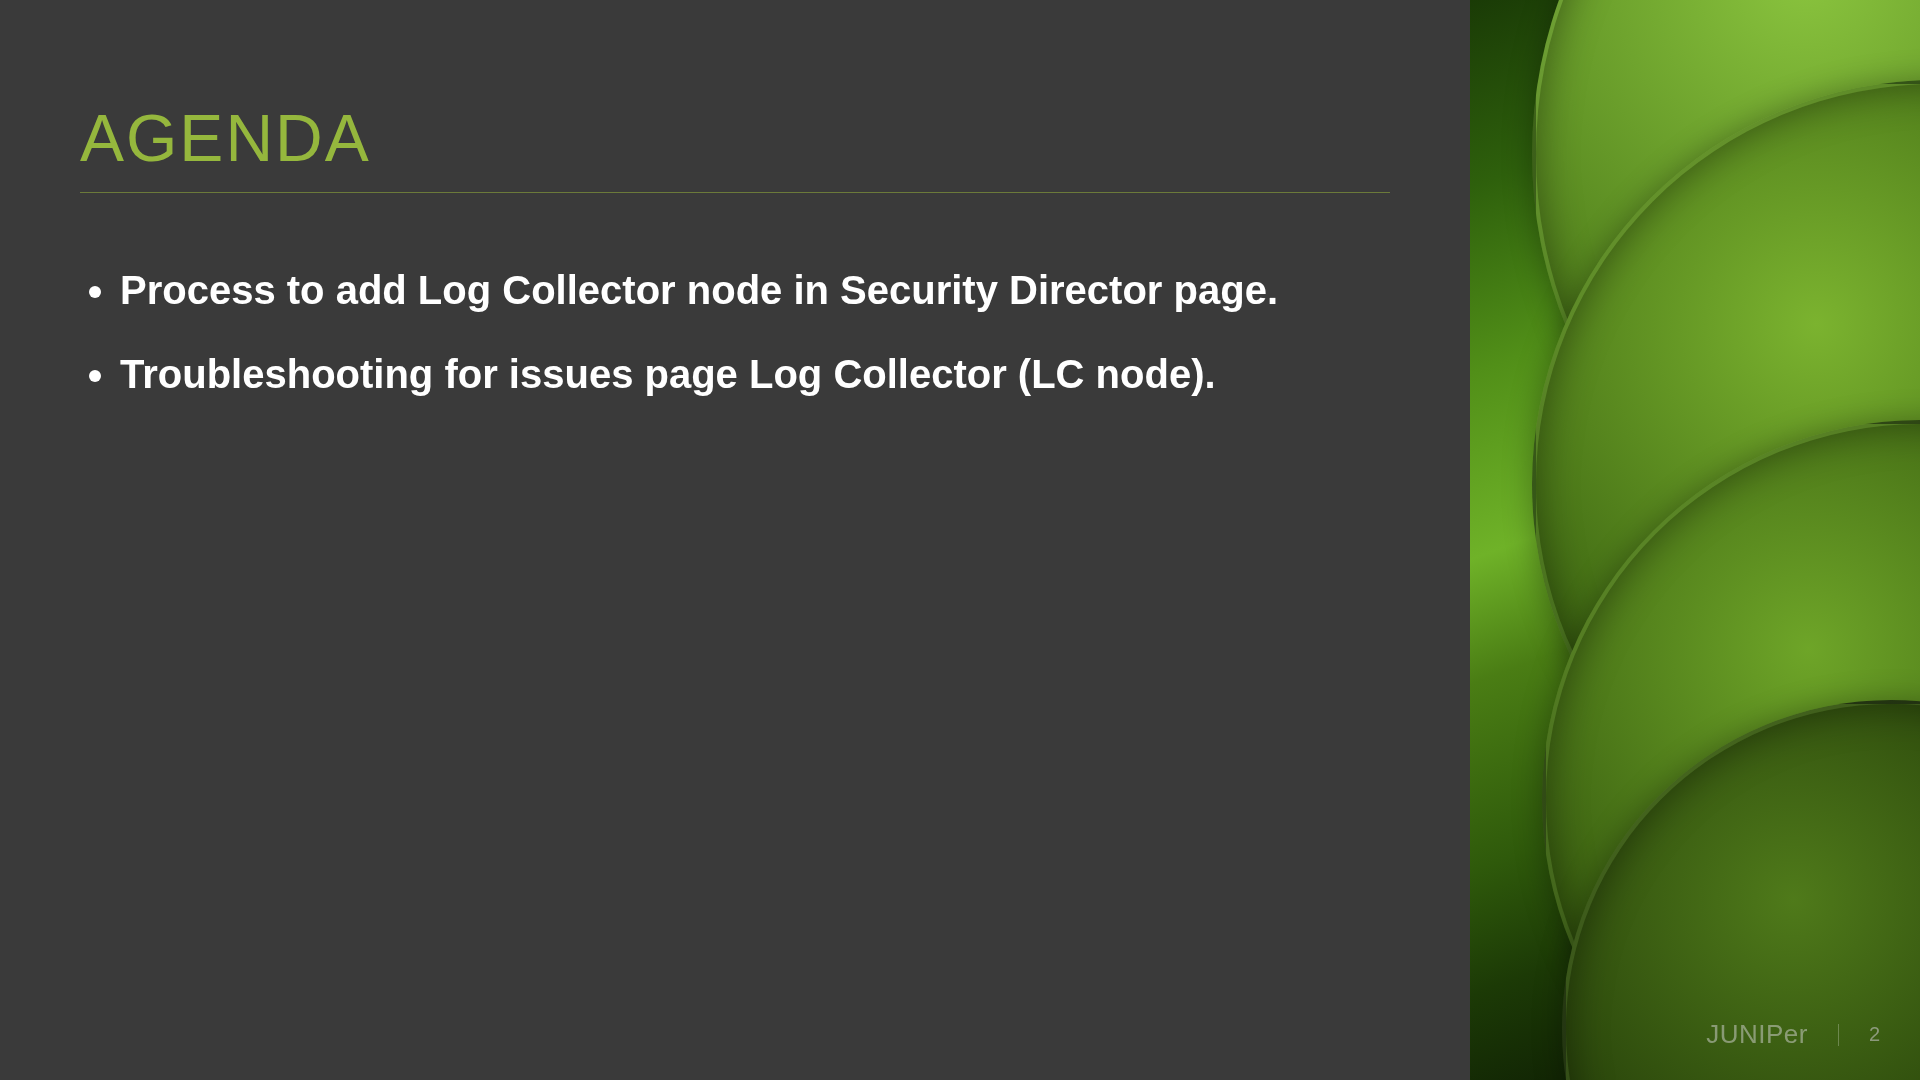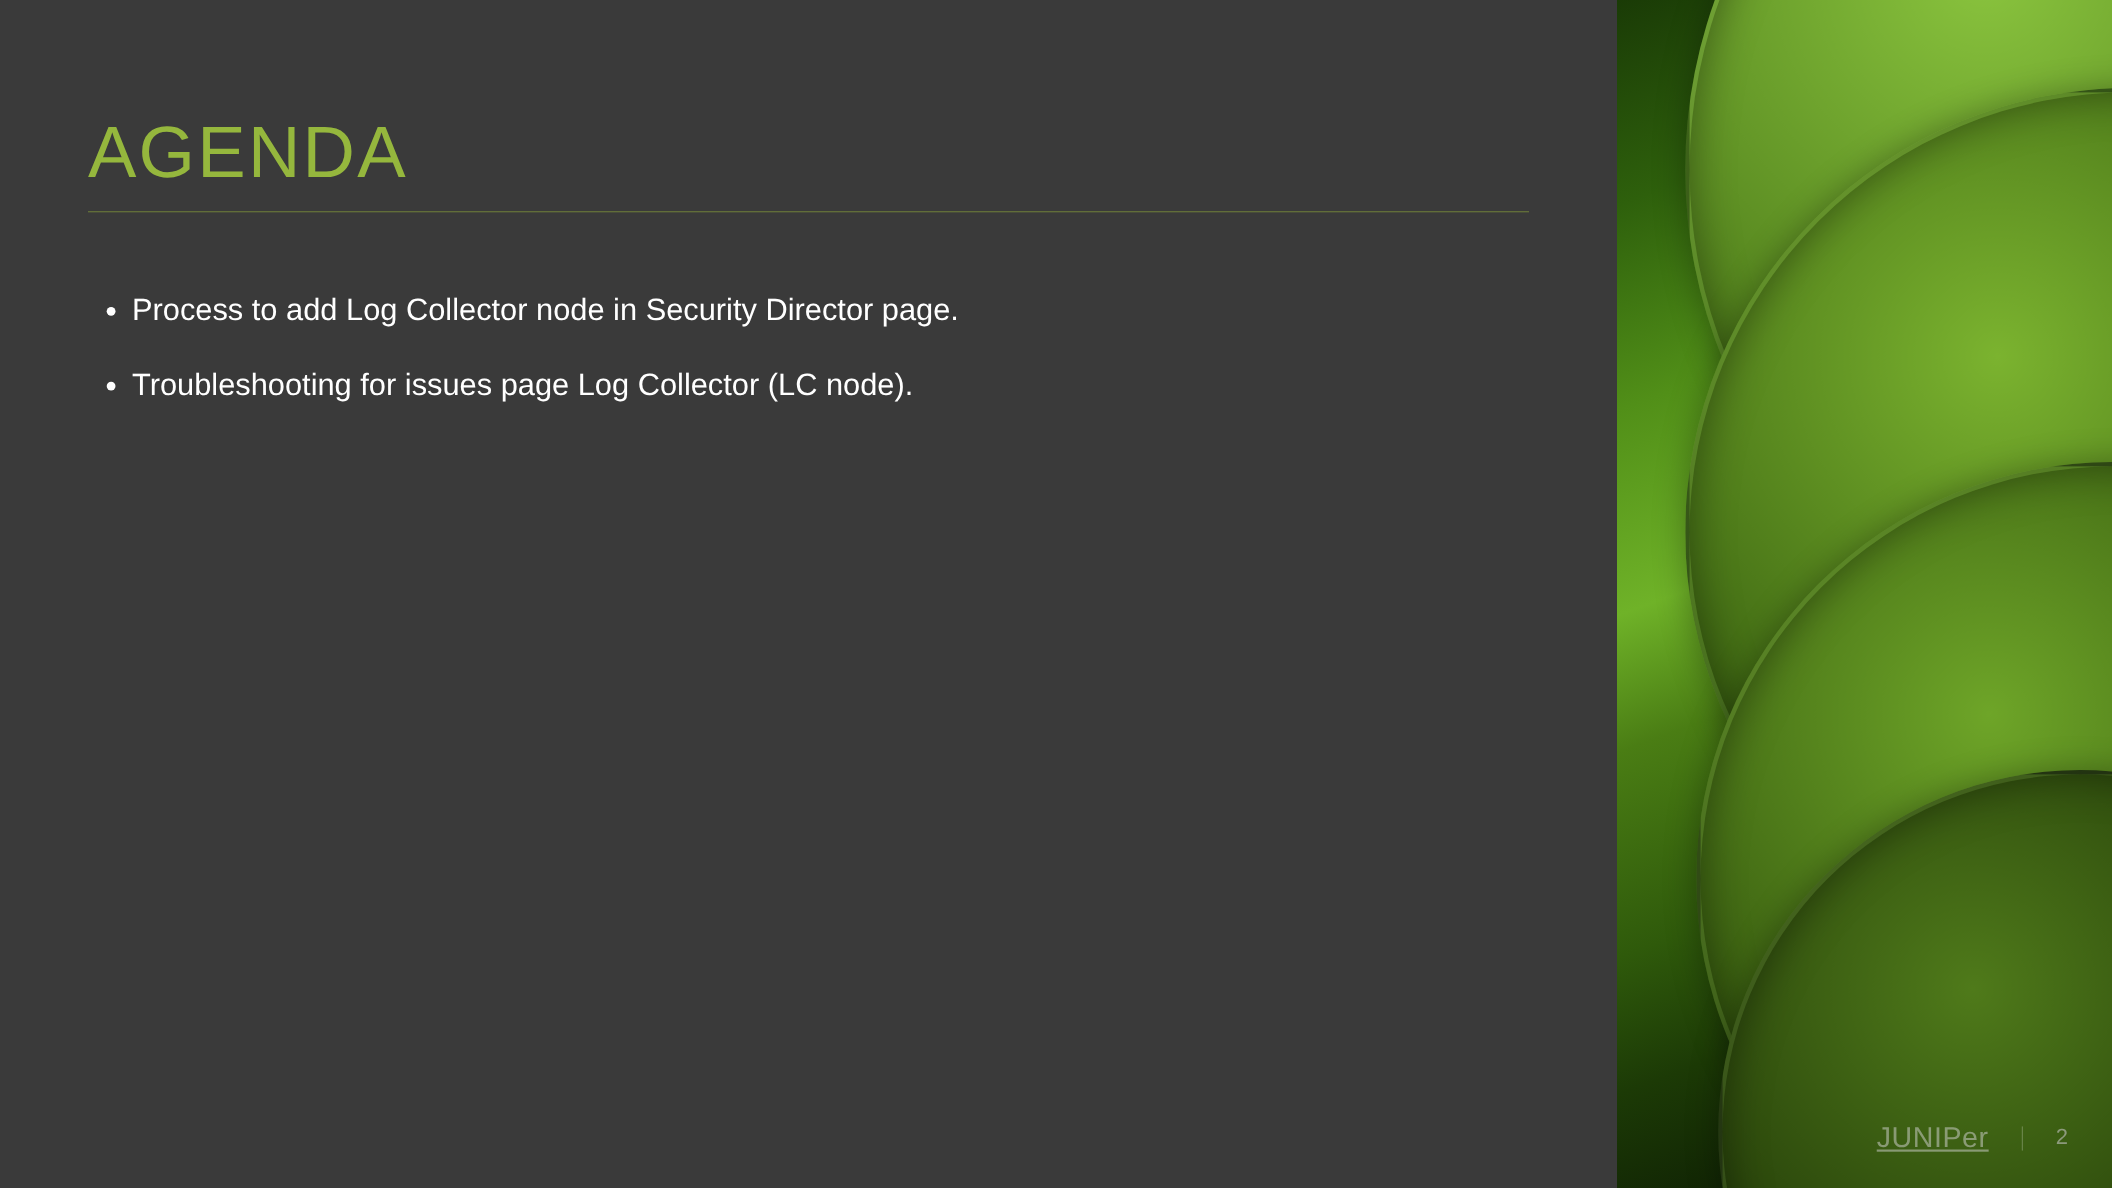--- a/index.html
+++ b/index.html
@@ -66,24 +66,24 @@
     padding-bottom: 16px;
     border-bottom: 1px solid #6b7a3a;
   }
   .bullets {
     margin-top: 70px;
     padding-left: 40px;
     list-style: disc;
     color: #ffffff;
   }
   .bullets li {
-    font-size: 28px;
+    font-size: 40px;
     line-height: 1.35;
     margin-bottom: 30px;
-    font-weight: 400;
+    font-weight: 700;
     color: #ffffff;
   }
   .footer {
     position: absolute;
     bottom: 30px;
     right: 40px;
     width: 420px;
     display: flex;
     align-items: center;
     justify-content: flex-end;
@@ -91,21 +91,20 @@
   }
   .logo {
     color: #d6d6d6;
     opacity: 0.5;
     font-size: 26px;
     letter-spacing: 0.5px;
     font-weight: 400;
     font-family: Arial, sans-serif;
     display: flex;
     align-items: flex-start;
-    text-decoration: underline;
   }
   .footer-divider {
     width: 1px;
     height: 22px;
     background: rgba(255,255,255,0.25);
   }
   .page-num {
     color: #c2c2c2;
     opacity: 0.6;
     font-size: 20px;

